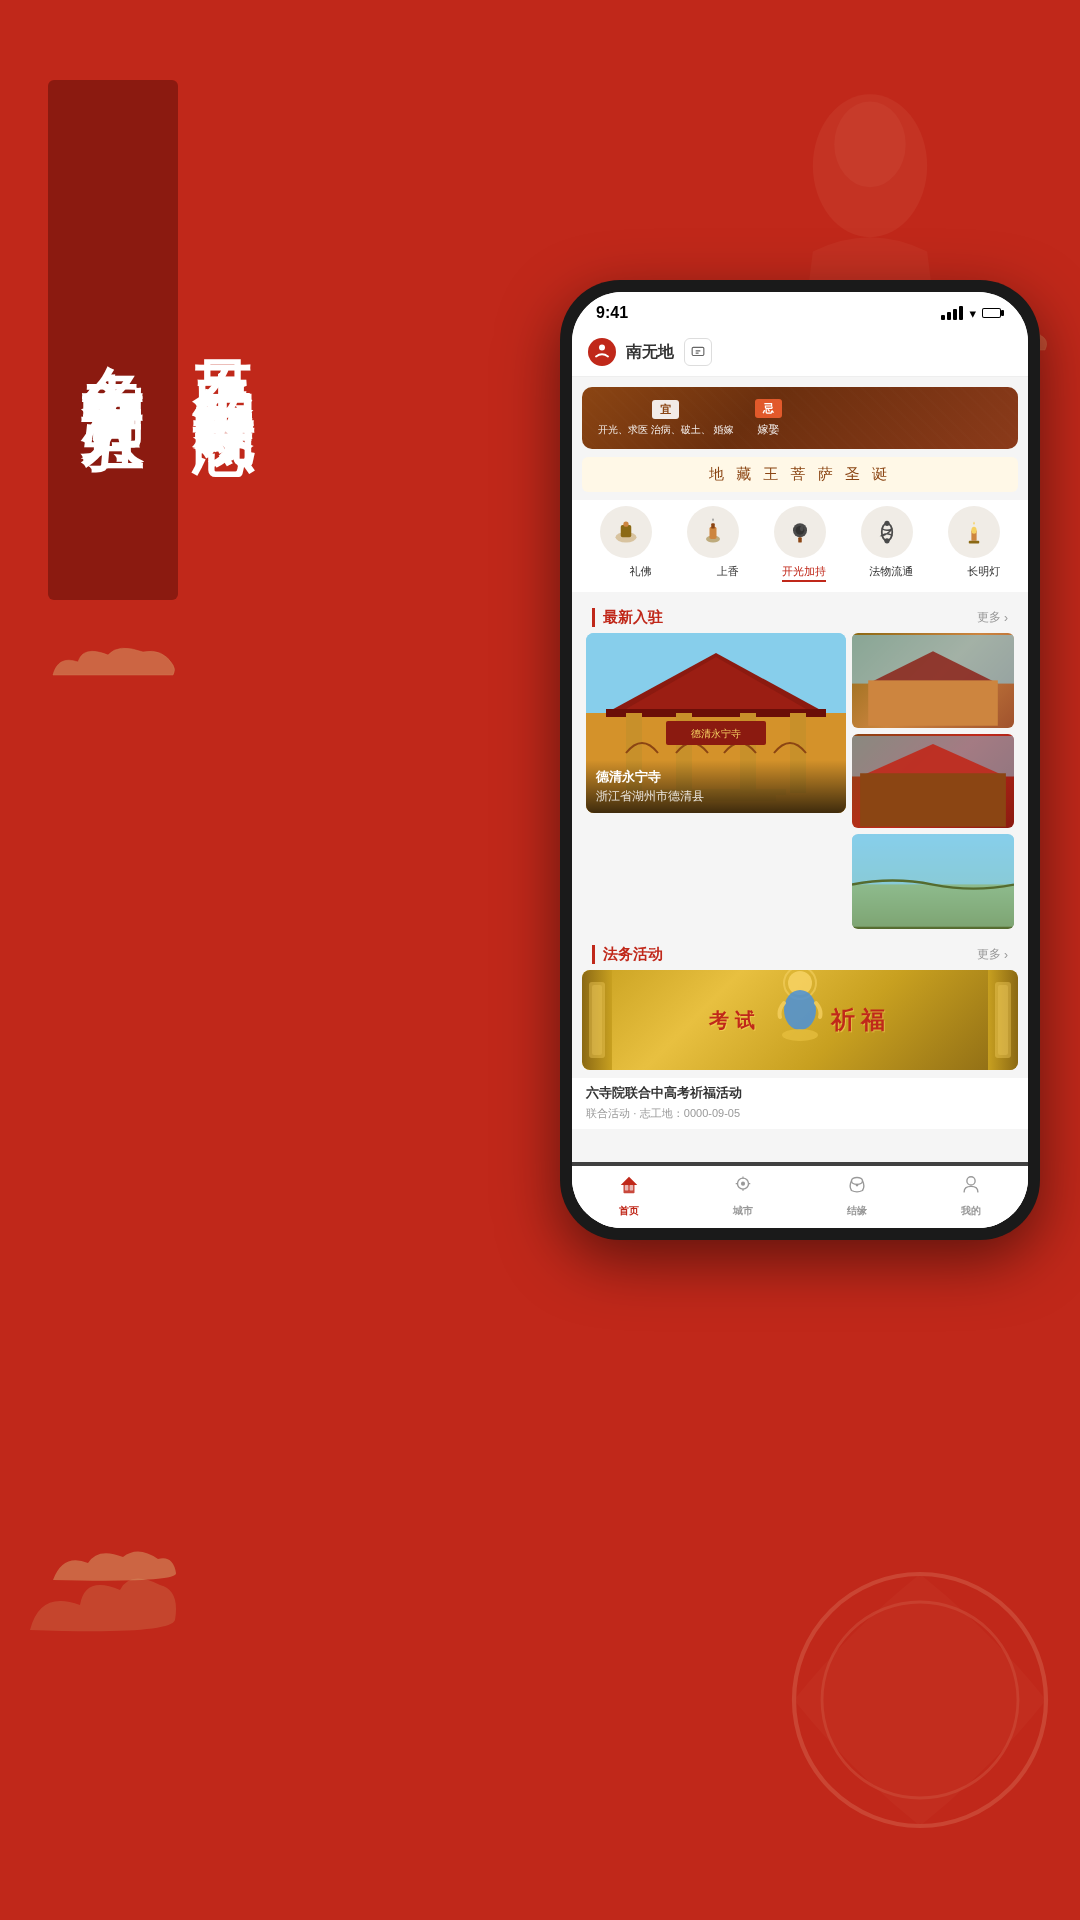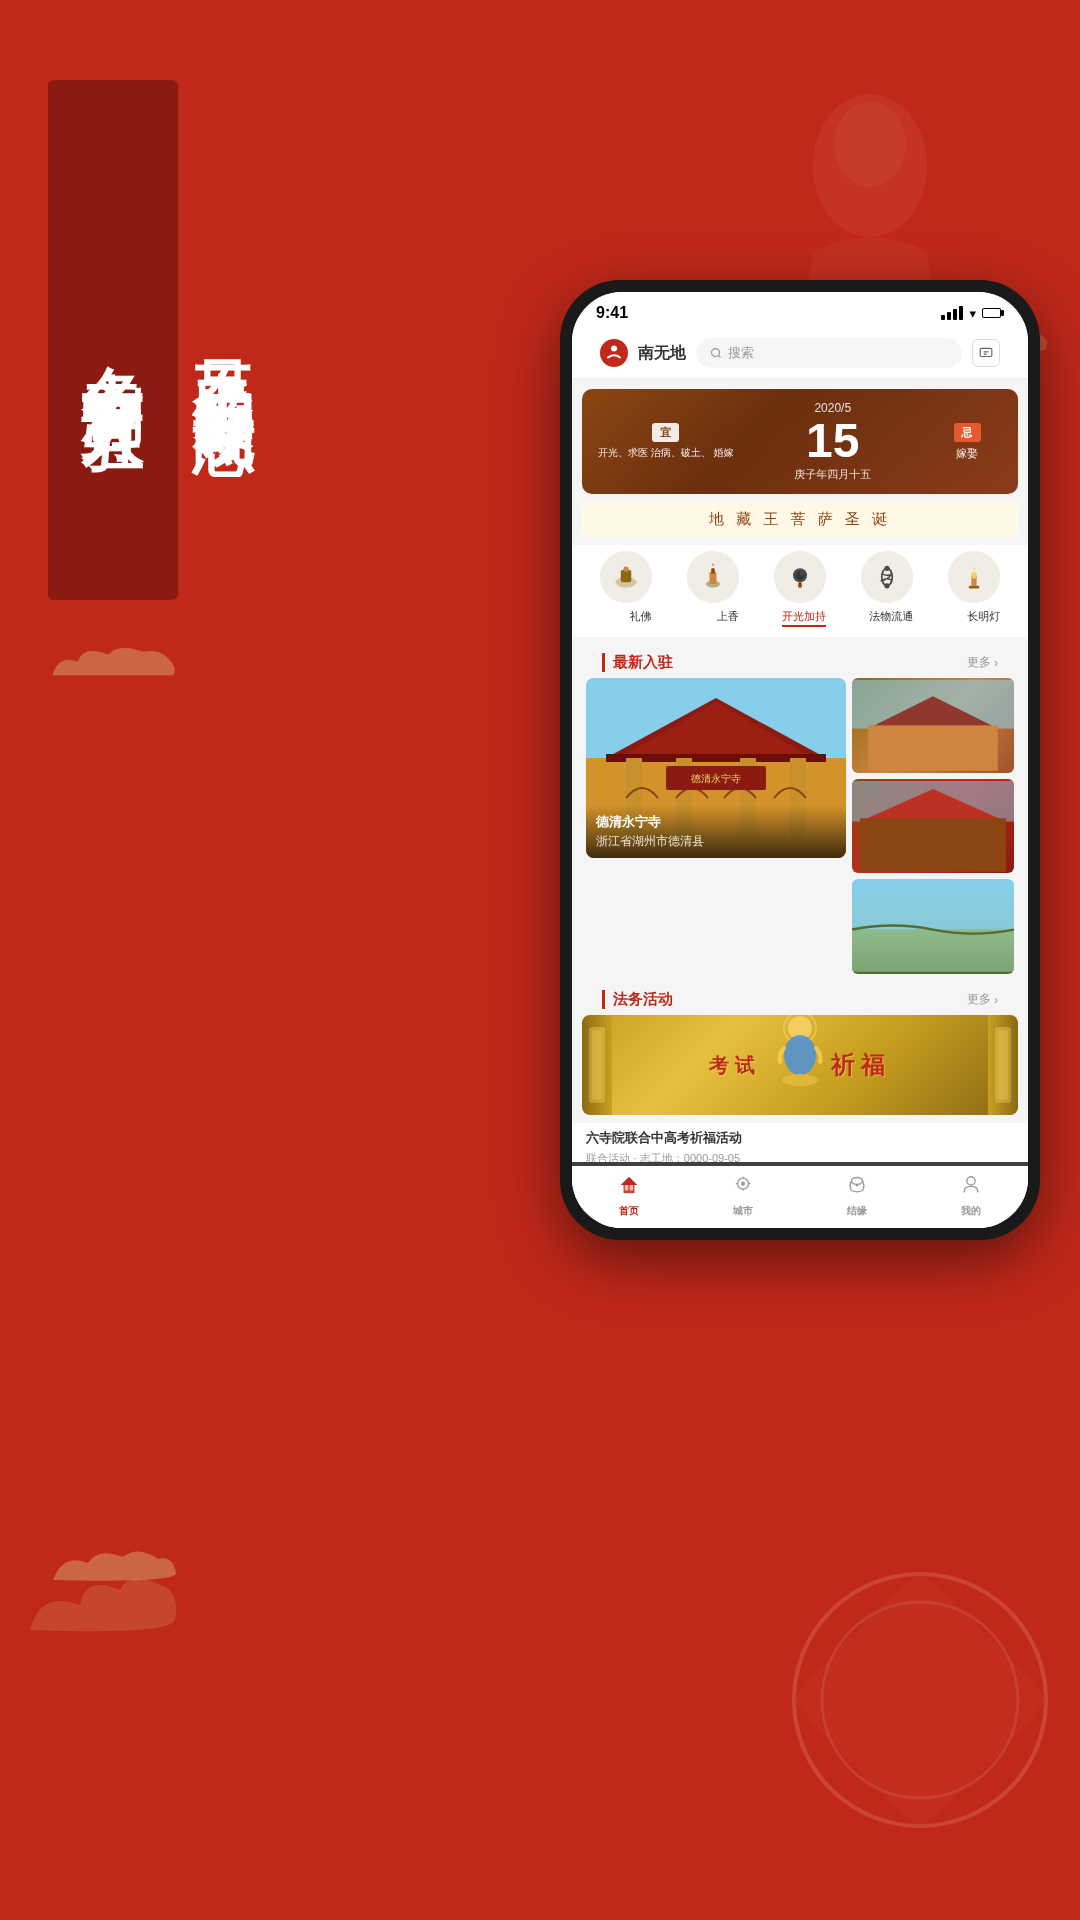--- a/index.html
+++ b/index.html
@@ -86,21 +86,21 @@
 
     .signal-bar {
       background: #000;
       width: 4px;
       border-radius: 1px;
     }
 
     
     .app-header {
       background: white;
-      padding: 8px 28px 10px;
+      padding: 8px 16px 10px;
       display: flex;
       align-items: center;
       gap: 10px;
       border-bottom: 1px solid #eee;
     }
 
     .app-logo {
       width: 28px;
       height: 28px;
       background: #c0281a;
@@ -278,21 +278,21 @@
       color: #c0281a;
       border-bottom: 2px solid #c0281a;
       padding-bottom: 1px;
     }
 
     
     .section-header {
       display: flex;
       justify-content: space-between;
       align-items: center;
-      padding: 8px 30px 6px;
+      padding: 8px 20px 6px;
     }
 
     .section-title {
       font-size: 15px;
       font-weight: bold;
       color: #c0281a;
       border-left: 3px solid #c0281a;
       padding-left: 8px;
     }
 
@@ -514,48 +514,36 @@
       </div>
 
       <div class="app-header header-section">
         <div class="app-logo">
           <svg width="18" height="18" viewBox="0 0 24 24">
             <circle cx="12" cy="6" r="4" fill="white"></circle>
             <path d="M4 18 Q12 12 20 18" fill="none" stroke="white" stroke-width="2.5" stroke-linecap="round"></path>
           </svg>
         </div>
         <span class="app-title">南无地</span>
-        <div class="search-bar">
-          <svg width="12" height="12" viewBox="0 0 24 24" fill="none" stroke="#999" stroke-width="2.5">
-            <circle cx="11" cy="11" r="8"></circle>
-              <line x1="21" y1="21" x2="16.65" y2="16.65"></line>
-          </svg>
-          <span class="search-text">搜索</span>
-        </div>
         <div class="msg-icon">
           <svg width="14" height="14" viewBox="0 0 24 24" fill="none" stroke="#666" stroke-width="2">
             <rect x="2" y="4" width="20" height="14" rx="2"></rect>
               <path d="M8 10h8M8 14h5"></path>
           </svg>
         </div>
       </div>
 
       <div class="main-content">
 
         <div class="calendar-card">
           <div class="cal-left">
             <div class="cal-yi-badge">宜</div>
             <div class="cal-yi-list">开光、求医
 治病、破土、
 婚嫁</div>
-          </div>
-          <div class="cal-center">
-            <div class="cal-year">2020/5</div>
-            <div class="cal-day">15</div>
-            <div class="cal-lunar">庚子年四月十五</div>
           </div>
           <div class="cal-right">
             <div class="cal-ji-badge">忌</div>
             <div class="cal-ji-list">嫁娶</div>
           </div>
 
           <div style="position:absolute;top:0;left:0;right:0;bottom:0;opacity:0.08;background:repeating-linear-gradient(45deg,rgba(255,255,255,0.1) 0px,rgba(255,255,255,0.1) 2px,transparent 2px,transparent 10px);pointer-events:none;border-radius:10px;"></div>
         </div>
 
         <div class="festival-banner">地 藏 王 菩 萨 圣 诞</div>

